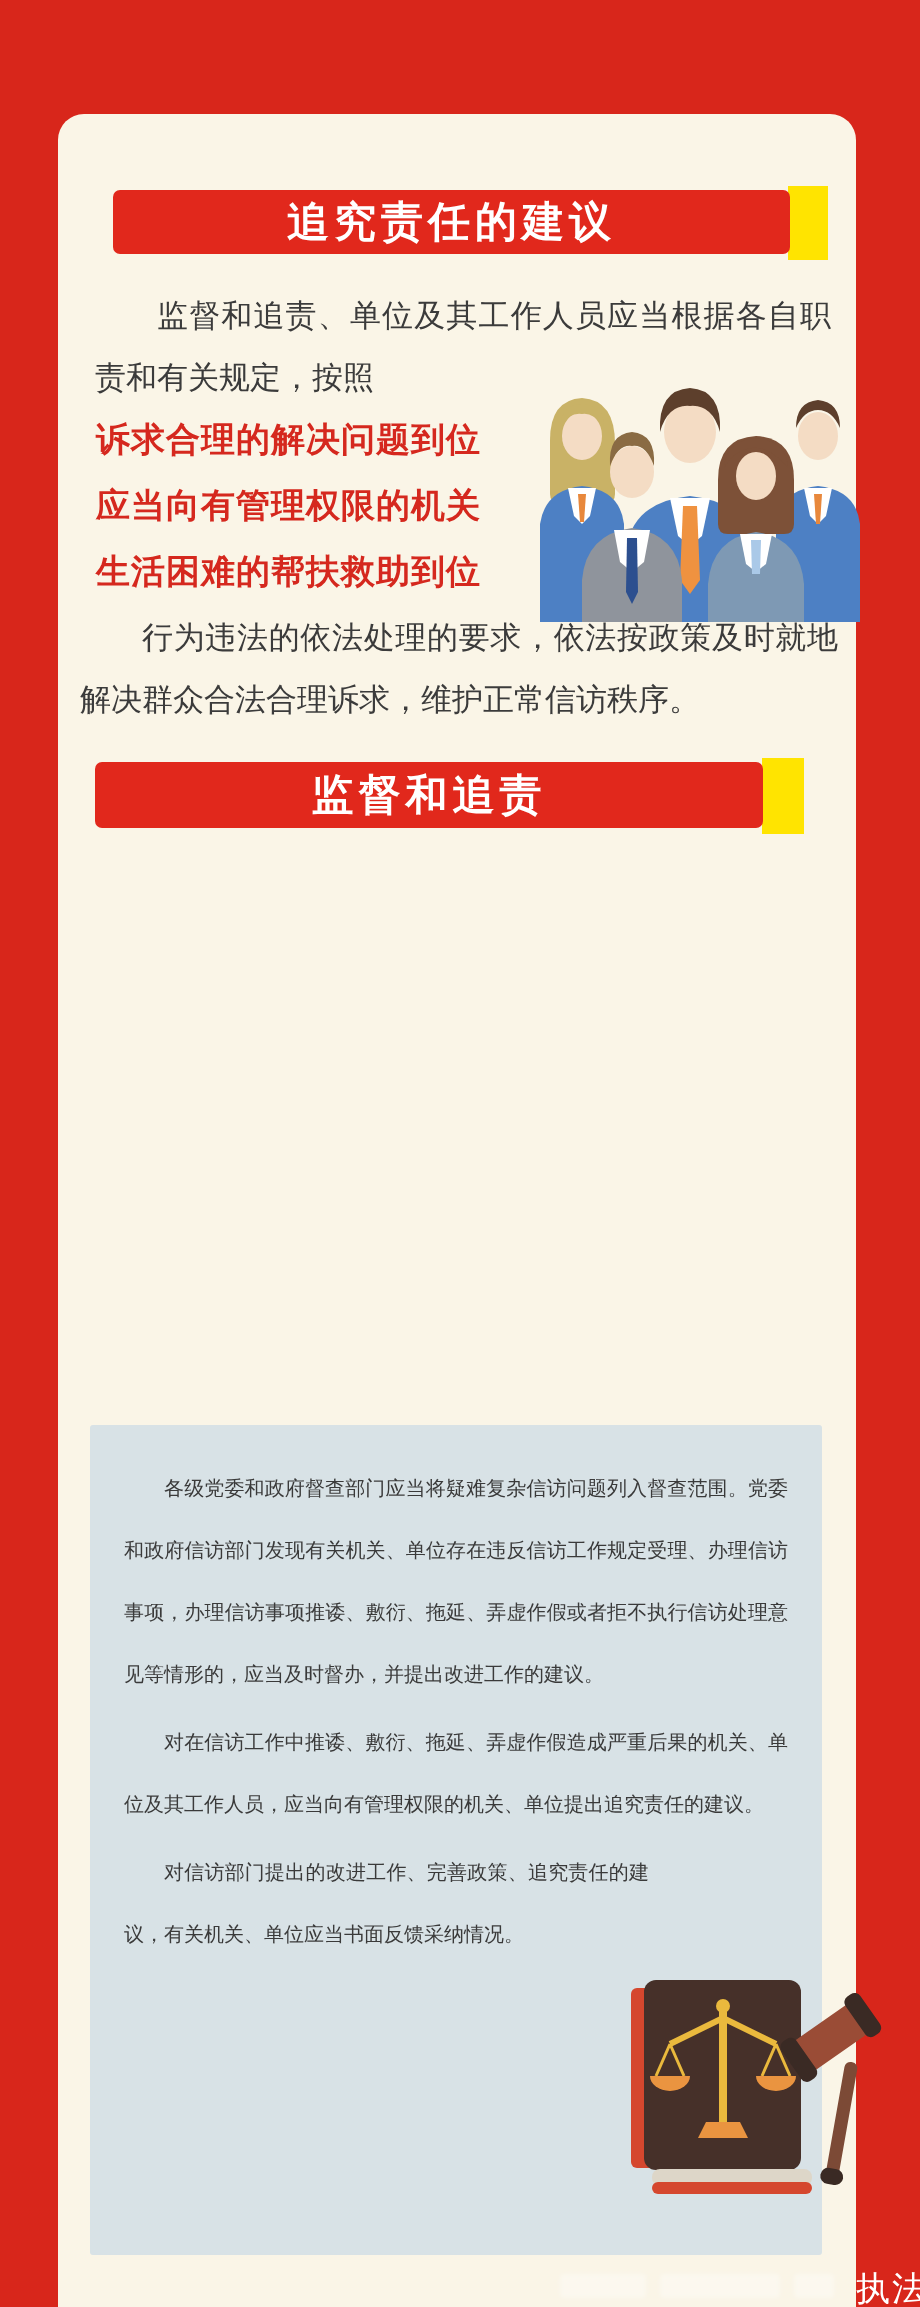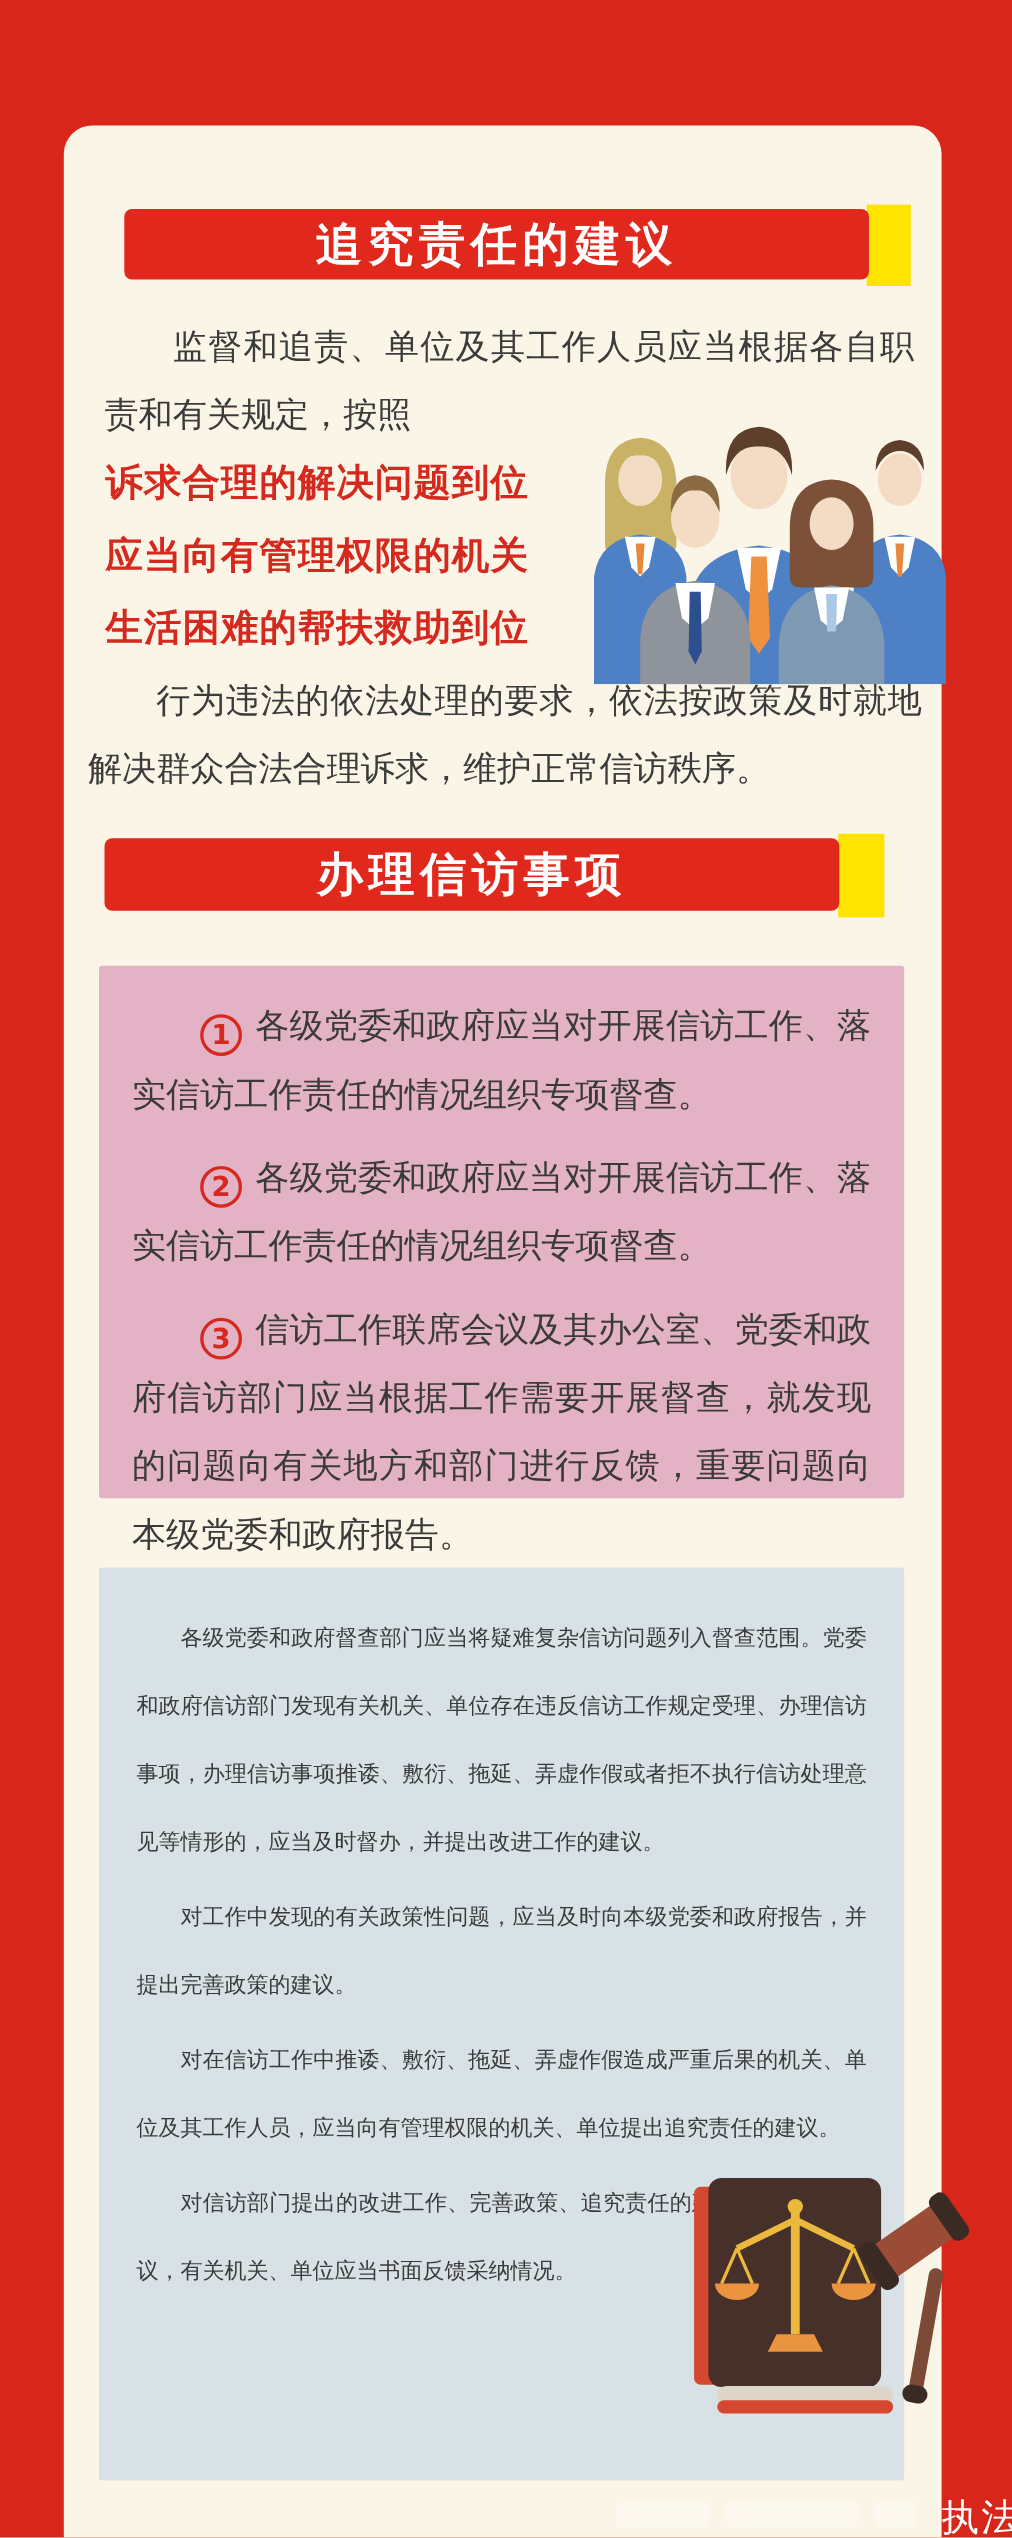--- a/index.html
+++ b/index.html
@@ -108,32 +108,26 @@
     <polygon points="220,152 252,152 246,182 236,190 226,182" fill="#ffffff"></polygon>
     <polygon points="231,158 241,158 240,192 232,192" fill="#aac9e8"></polygon>
   </svg>
 
   <div class="para outro">
     <p>行为违法的依法处理的要求，依法按政策及时就地解决群众合法合理诉求，维护正常信访秩序。</p>
   </div>
 
   <div class="ychip ychip2"></div>
   <div class="banner banner2">
-    <span class="btxt">办理信访事项</span>
+    <span class="btxt">监督和追责</span>
   </div>
 
-  <div class="pinkbox">
-    <p><span class="numcircle">1</span><span>各级党委和政府应当对开展信访工作、落实信访工作责任的情况组织专项督查。</span></p>
-    <p><span class="numcircle">2</span><span>各级党委和政府应当对开展信访工作、落实信访工作责任的情况组织专项督查。</span></p>
-    <p><span class="numcircle">3</span><span>信访工作联席会议及其办公室、党委和政府信访部门应当根据工作需要开展督查，就发现的问题向有关地方和部门进行反馈，重要问题向本级党委和政府报告。</span></p>
-  </div>
 
   <div class="bluebox">
     <p>各级党委和政府督查部门应当将疑难复杂信访问题列入督查范围。党委和政府信访部门发现有关机关、单位存在违反信访工作规定受理、办理信访事项，办理信访事项推诿、敷衍、拖延、弄虚作假或者拒不执行信访处理意见等情形的，应当及时督办，并提出改进工作的建议。</p>
-    <p>对工作中发现的有关政策性问题，应当及时向本级党委和政府报告，并提出完善政策的建议。</p>
     <p>对在信访工作中推诿、敷衍、拖延、弄虚作假造成严重后果的机关、单位及其工作人员，应当向有管理权限的机关、单位提出追究责任的建议。</p>
     <p class="narrow">对信访部门提出的改进工作、完善政策、追究责任的建议，有关机关、单位应当书面反馈采纳情况。</p>
   </div>
 
   <svg class="book-ill" viewBox="0 0 300 232" preserveAspectRatio="xMidYMid meet">
     <g>
       <rect x="11" y="8" width="24" height="180" rx="6" fill="#d5472e"></rect>
       <rect x="24" y="0" width="157" height="190" rx="12" fill="#463029"></rect>
       <rect x="32" y="189" width="160" height="17" rx="8" fill="#ddd6c8"></rect>
       <rect x="32" y="202" width="160" height="12" rx="6" fill="#d5472e"></rect>

